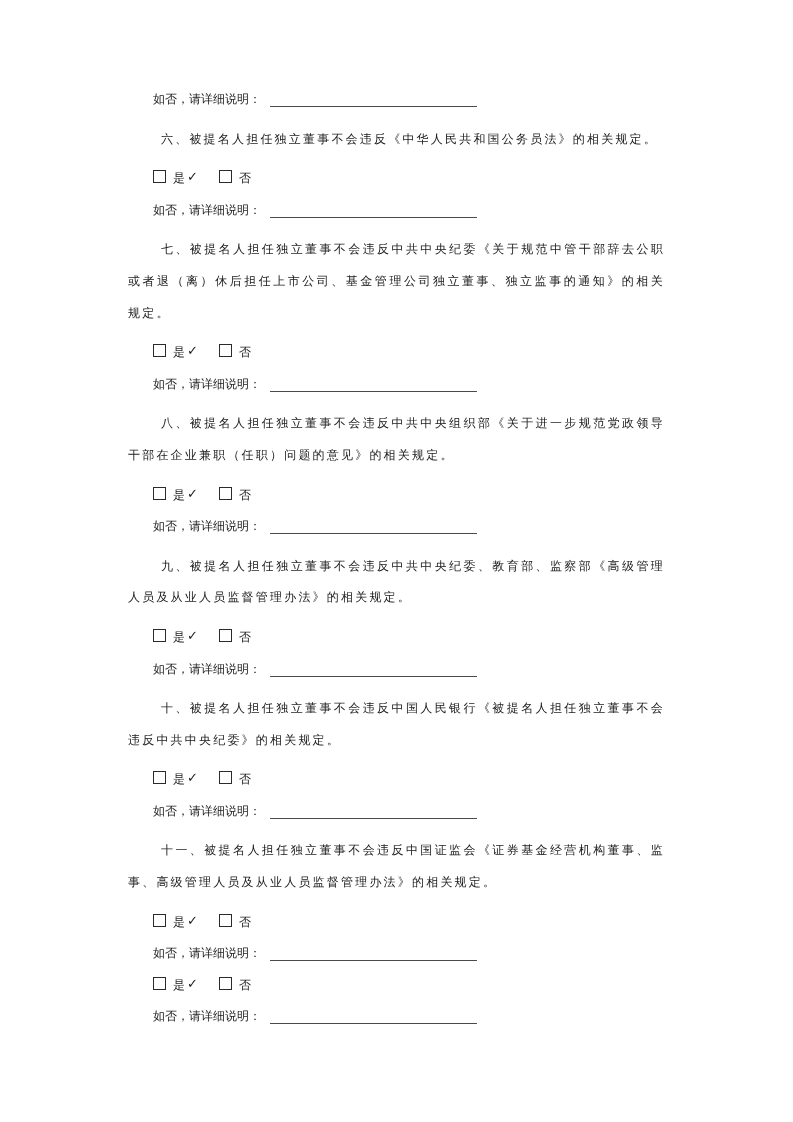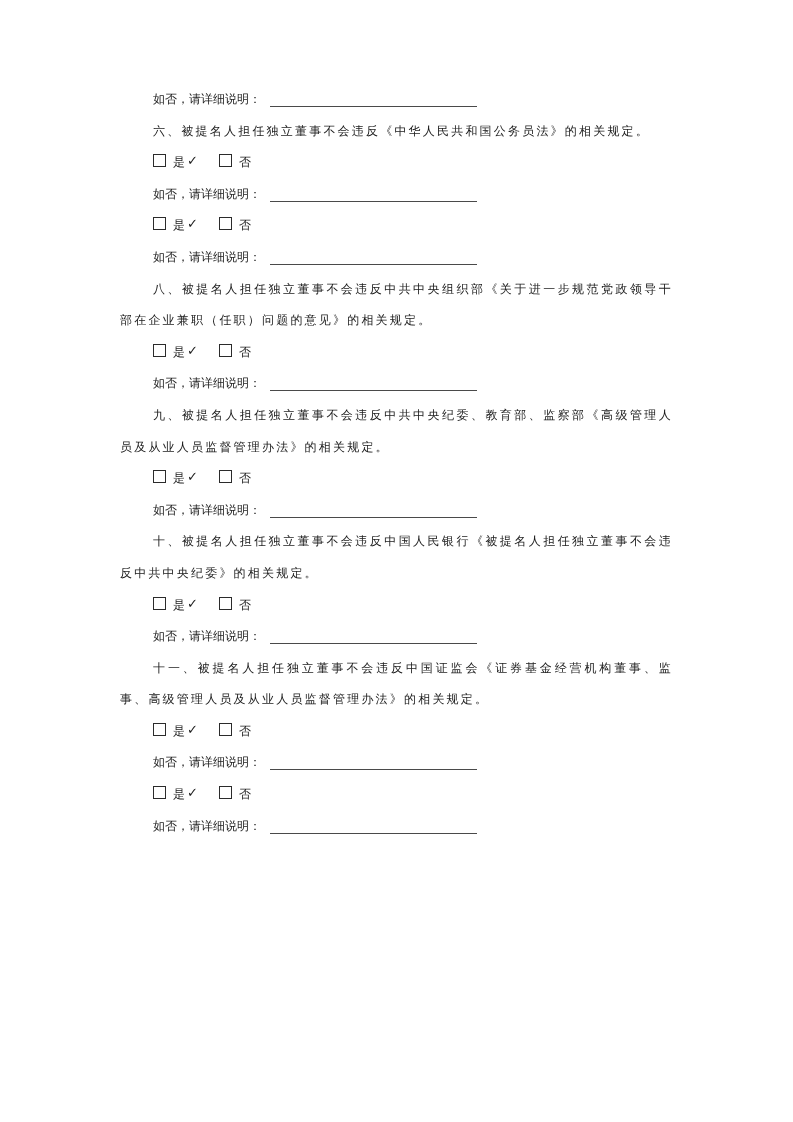--- a/index.html
+++ b/index.html
@@ -11,21 +11,21 @@
     background: #ffffff;
     box-sizing: border-box;
     padding: 84px 120px 0 120px;
     font-family: "Liberation Serif", "DejaVu Serif", serif;
     font-size: 12px;
     line-height: 31.6px;
     color: #1c1c1c;
     overflow: hidden;
   }
   .para {
-    margin: 0;
+    margin: 8px;
     text-indent: 33px;
     text-align: justify;
     text-justify: inter-character;
     letter-spacing: 2.2px;
   }
   .checks-row {
     margin: 0;
     text-indent: 33px;
     white-space: nowrap;
   }
@@ -80,20 +80,21 @@
       <p class="para">六、被提名人担任独立董事不会违反《中华人民共和国公务员法》的相关规定。</p>
       <div class="checks-row">
         <span class="cb checked"></span><span class="cb-label">是</span><span class="cb cb-gap"></span><span class="cb-label">否</span>
       </div>
       <div class="followup-row">
         <span>如否，请详细说明：</span><span class="uline"></span>
       </div>
     </div>
 
     <div class="item">
+      <p class="para">七、被提名人担任独立董事不会违反中共中央纪委《关于规范中管干部辞去公职或者退（离）休后担任上市公司、基金管理公司独立董事、独立监事的通知》的相关规定。</p>
       <div class="checks-row">
         <span class="cb checked"></span><span class="cb-label">是</span><span class="cb cb-gap"></span><span class="cb-label">否</span>
       </div>
       <div class="followup-row">
         <span>如否，请详细说明：</span><span class="uline"></span>
       </div>
     </div>
 
     <div class="item">
       <p class="para">八、被提名人担任独立董事不会违反中共中央组织部《关于进一步规范党政领导干部在企业兼职（任职）问题的意见》的相关规定。</p>

